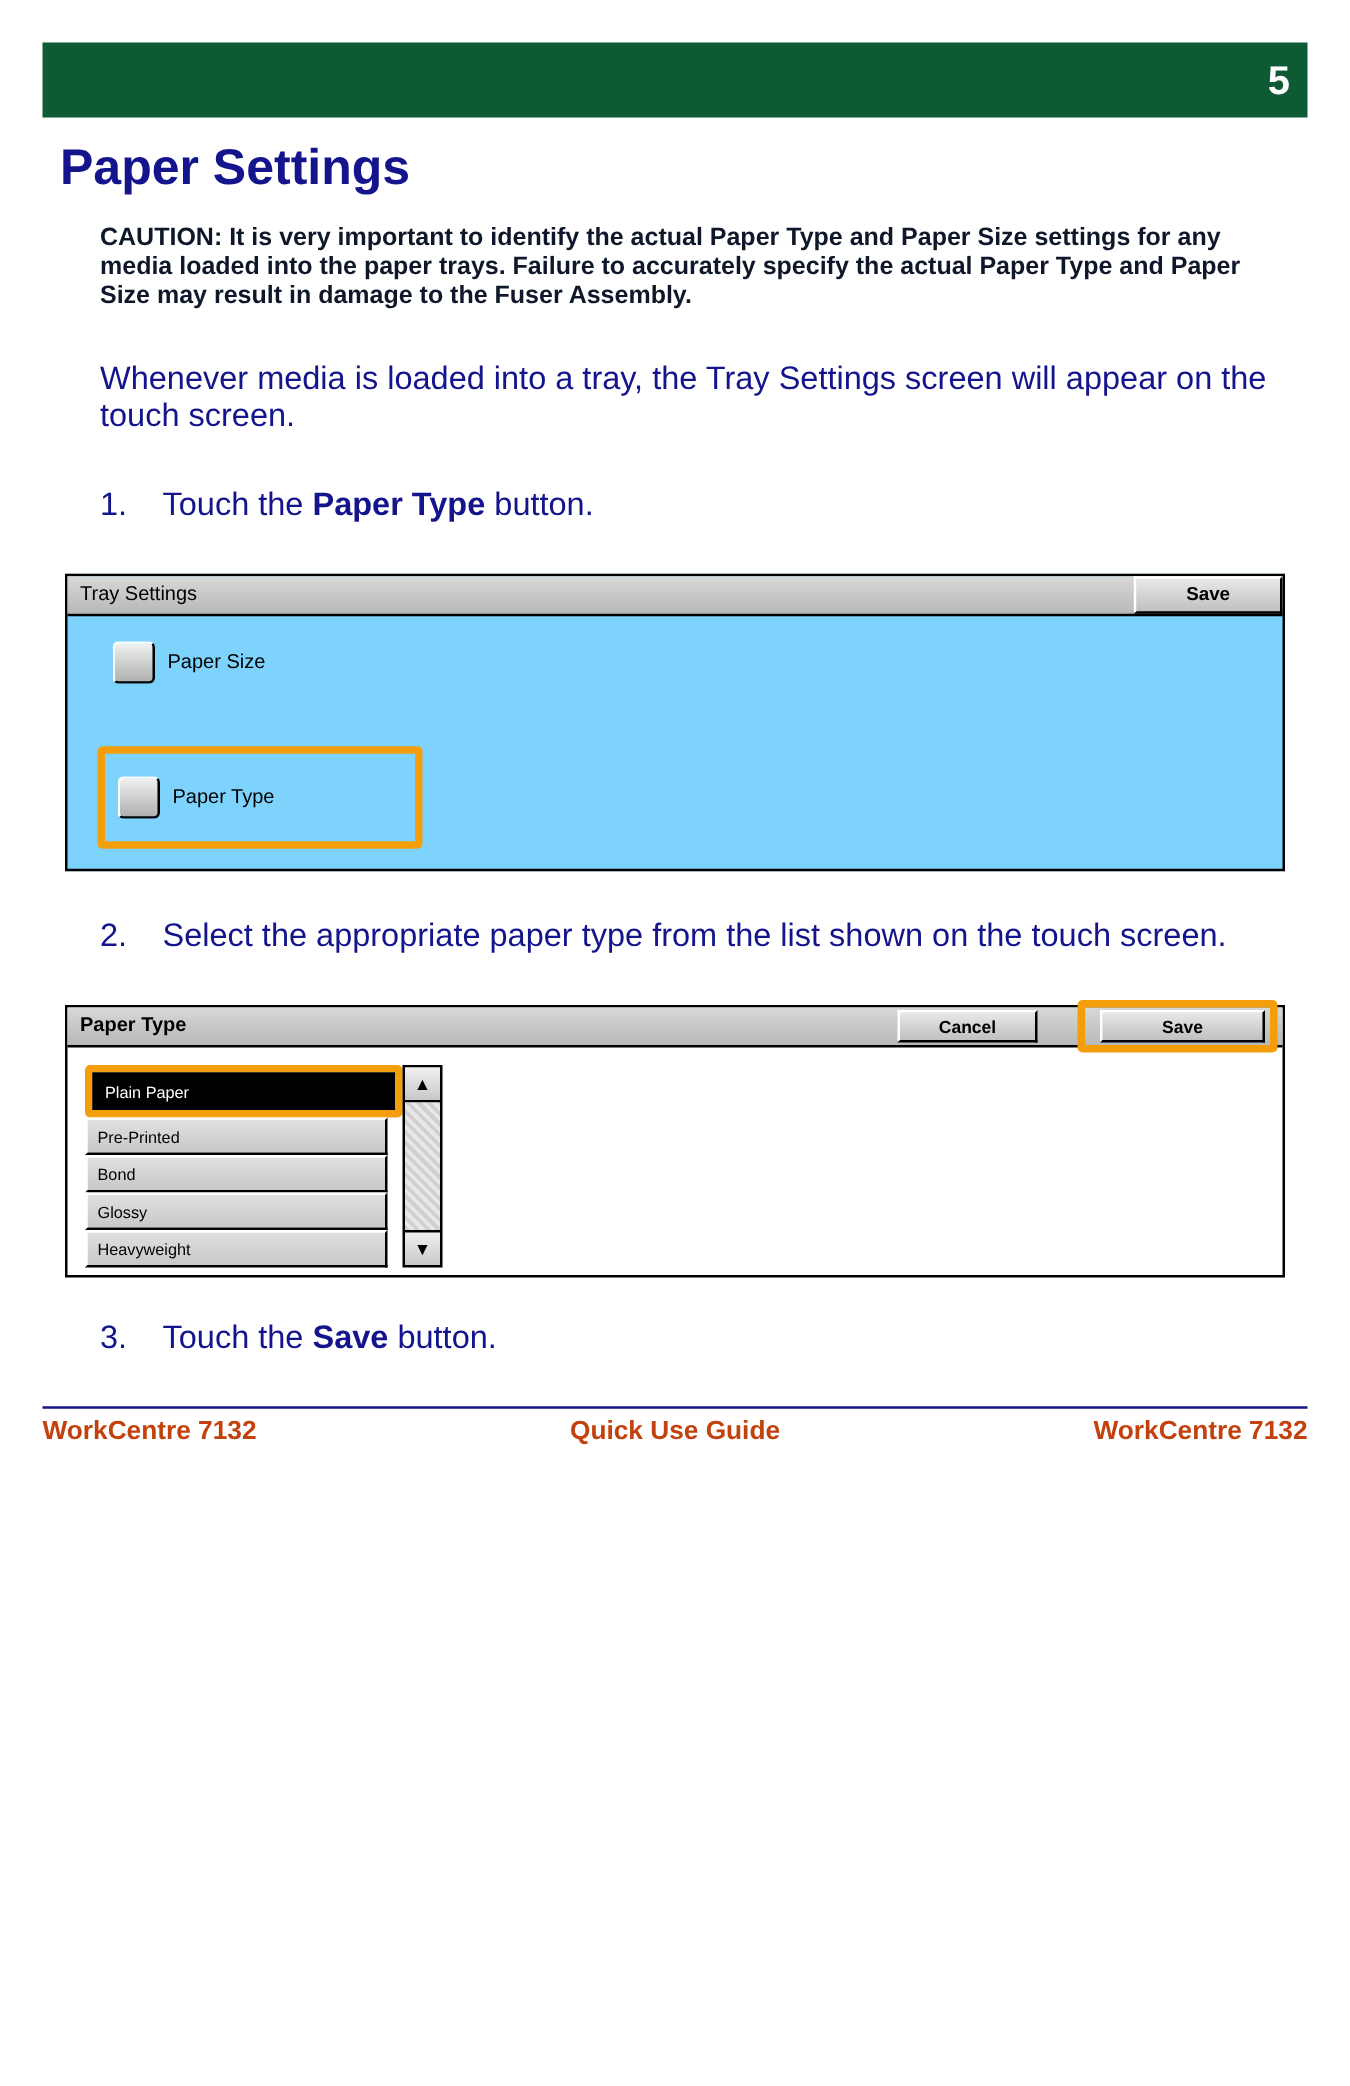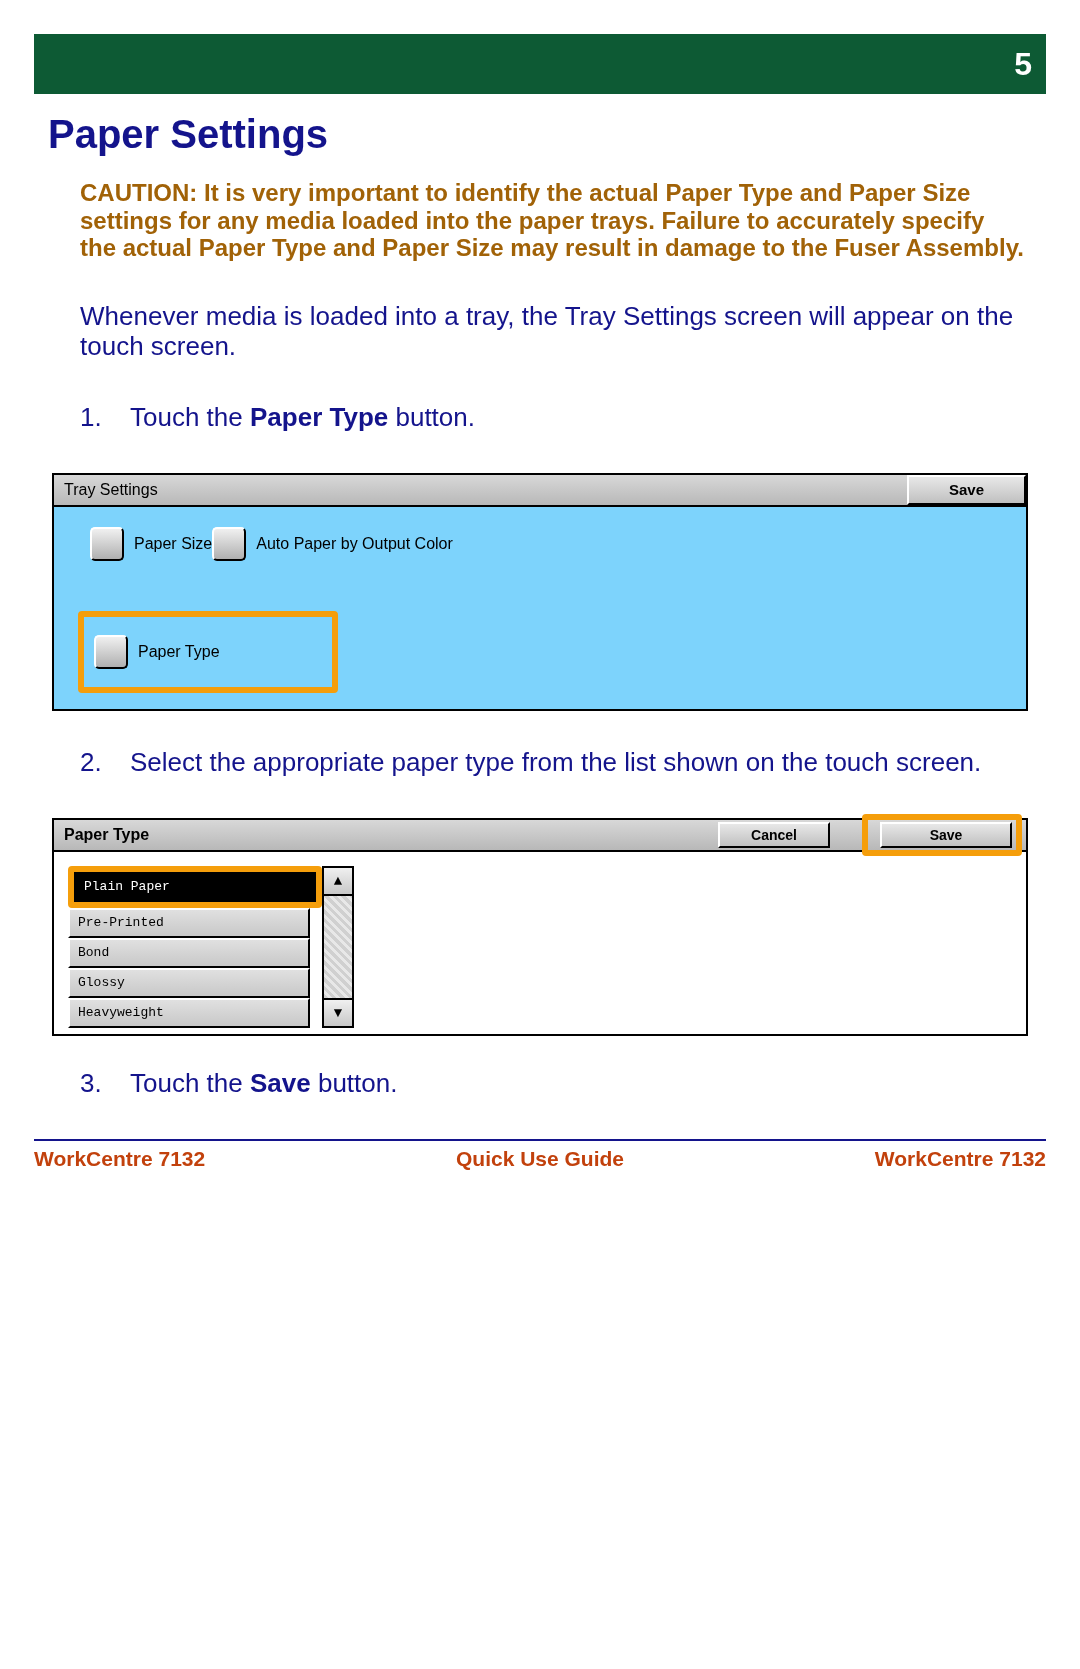--- a/index.html
+++ b/index.html
@@ -35,22 +35,22 @@
     padding-left: 14px;
   }
   .body-text {
     color: #14148c;
     font-size: 26px;
     line-height: 1.15;
     margin: 0 0 28px 14px;
     padding-right: 10px;
   }
   .caution {
-    color: #a16207;
-    font-size: 24px;
+    color: #0f172a;
+    font-size: 20px;
     font-weight: 700;
     line-height: 1.15;
     margin: 0 0 40px 46px;
     padding-right: 20px;
   }
   .body-text2 {
     color: #14148c;
     font-size: 26px;
     line-height: 1.15;
     margin: 0 0 40px 46px;
@@ -117,21 +117,21 @@
     font-size: 16px;
   }
   .opt-icon {
     width: 30px; height: 30px;
     background: linear-gradient(#f0f0f0,#b0b0b0);
     border: 2px solid #000;
     border-top-color: #fff;
     border-left-color: #fff;
     border-radius: 5px;
   }
-  .row1 { display: flex; margin-bottom: 50px; margin-left: 22px;}
+  .row1 { display: flex; gap: 180px; margin-bottom: 50px; margin-left: 22px;}
   .highlight-orange {
     border: 6px solid #f59e0b;
     border-radius: 4px;
     padding: 6px 10px;
     display: inline-flex;
     align-items: center;
     gap: 10px;
     min-width: 228px;
     min-height: 58px;
   }
@@ -176,21 +176,20 @@
     padding: 2px 4px;
     display: inline-flex;
     align-items: center;
     position: relative;
     top: 0;
   }
   .panel2-body {
     padding: 14px 10px 6px 14px;
     display: flex;
     gap: 0;
-    font-family: Liberation Mono, monospace;
   }
   .list-highlight {
     border: 6px solid #f59e0b;
     border-radius: 4px;
     padding: 0;
     display: inline-block;
   }
   .list-container { display: flex; flex-direction: column; }
   .list-item {
     background: linear-gradient(#e0e0e0,#c8c8c8);
@@ -275,24 +274,20 @@
   <div class="panel">
     <div class="panel-header">
       <span class="hdr-title">Tray Settings</span>
       <span class="hdr-btn">Save</span>
     </div>
     <div class="panel-body">
       <div class="row1">
         <div class="opt-btn">
           <span class="opt-icon"></span>
           <span>Paper Size</span>
-        </div>
-        <div class="opt-btn">
-          <span class="opt-icon"></span>
-          <span>Auto Paper by Output Color</span>
         </div>
       </div>
       <div class="row2">
         <div class="highlight-orange">
           <span class="opt-icon"></span>
           <span>Paper Type</span>
         </div>
       </div>
     </div>
   </div>

